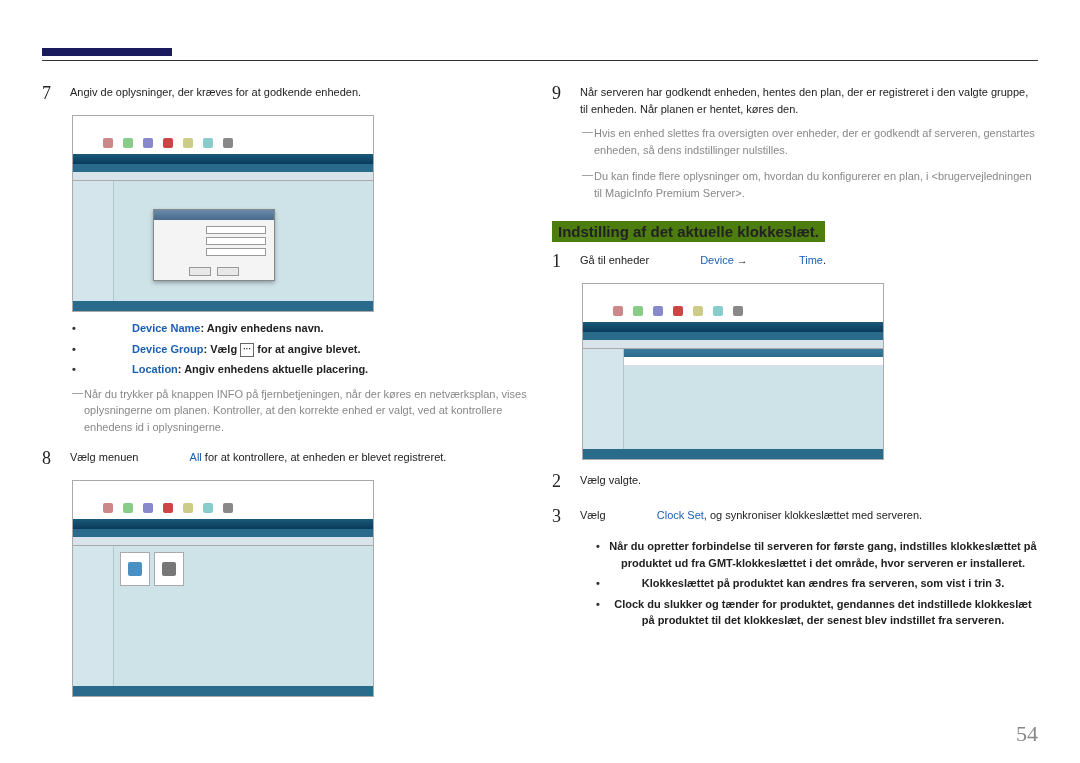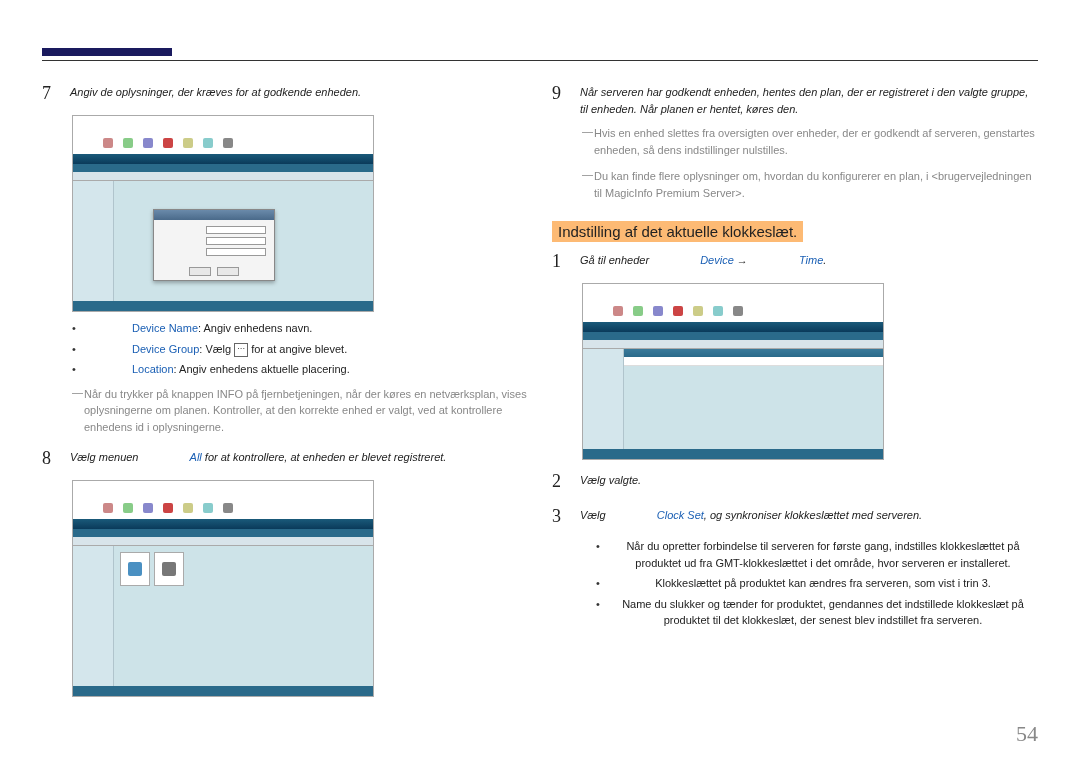--- a/index.html
+++ b/index.html
@@ -51,21 +51,20 @@
     font-weight: 500;
     width: 18px;
     text-align: left;
     flex-shrink: 0;
     color: #222;
     font-family: "Times New Roman", serif;
   }
   .step-body {
     flex: 1;
     padding-top: 4px;
-    font-style: italic;
   }
   .screenshot {
     margin: 4px 0 8px 30px;
     border: 1px solid #aaa;
     background: #cde3e8;
     width: 300px;
     position: relative;
   }
   .screenshot .topbar-ss {
     height: 12px;
@@ -116,20 +115,21 @@
   .ss2 .tiles { display:flex; gap:4px; padding:6px; }
   .ss2 .tile { width:28px; height:32px; background:#fff; border:1px solid #aaa; display:flex; flex-direction:column; align-items:center; justify-content:center;}
   .ss2 .tile .ticon { width:14px; height:14px; background:#888; border-radius:2px;}
   .ss3 .body-area { height: 100px; }
   .ss3 .table-hdr { height:8px; background: linear-gradient(#3a7a9a,#2a6a8a); }
   .ss3 .table-row { height:8px; background:#fff; border-bottom:1px solid #ddd; }
   .bullets {
     margin: 6px 0 8px 30px;
     padding: 0;
     list-style: none;
+    font-weight: bold;
   }
   .bullets li {
     position: relative;
     padding-left: 12px;
     margin-bottom: 4px;
     line-height: 1.5;
   }
   .bullets li::before {
     content: "•";
     position: absolute;
@@ -156,24 +156,24 @@
     padding-left: 12px;
   }
   .note::before {
     content: "—";
     position: absolute;
     left: 0;
     top: -2px;
   }
   .section-heading {
     display: inline-block;
-    background: #fdba74;
+    background: #4d7c0f;
     padding: 2px 6px;
     font-size: 15px;
-    font-weight: 400;
+    font-weight: 700;
     margin: 10px 0 6px 0;
     color: #222;
   }
   .para {
     line-height: 1.6;
     margin-bottom: 6px;
   }
   .page-num {
     position: absolute;
     bottom: 16px;
@@ -347,21 +347,21 @@
       <div class="step">
         <div class="step-num">3</div>
         <div class="step-body">
           <span>Vælg </span><span class="kw">Clock Set</span><span>, og synkroniser klokkeslættet med serveren.</span>
         </div>
       </div>
 
       <ul class="bullets nested">
         <li>Når du opretter forbindelse til serveren for første gang, indstilles klokkeslættet på produktet ud fra GMT-klokkeslættet i det område, hvor serveren er installeret.</li>
         <li>Klokkeslættet på produktet kan ændres fra serveren, som vist i trin 3.</li>
-        <li>Name du slukker og tænder for produktet, gendannes det indstillede klokkeslæt på produktet til det klokkeslæt, der senest blev indstillet fra serveren.</li>
+        <li>Clock du slukker og tænder for produktet, gendannes det indstillede klokkeslæt på produktet til det klokkeslæt, der senest blev indstillet fra serveren.</li>
       </ul>
 
 
     </div>
   </div>
 </div>
 
 <div class="page-num">54</div>
 
 </body></html>

